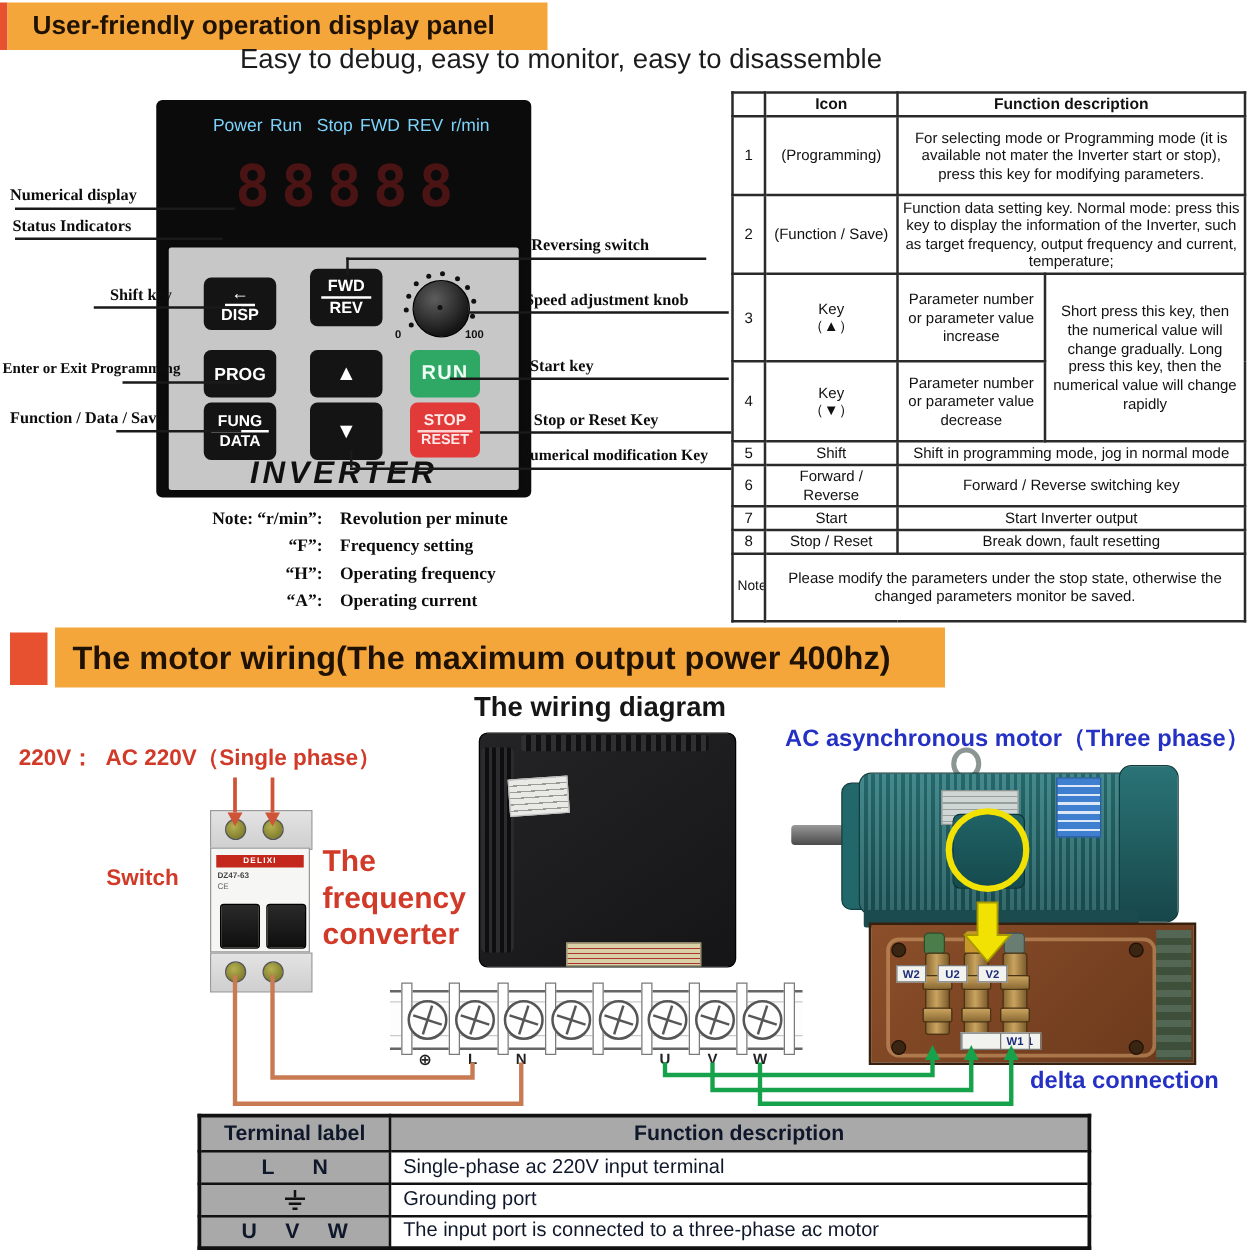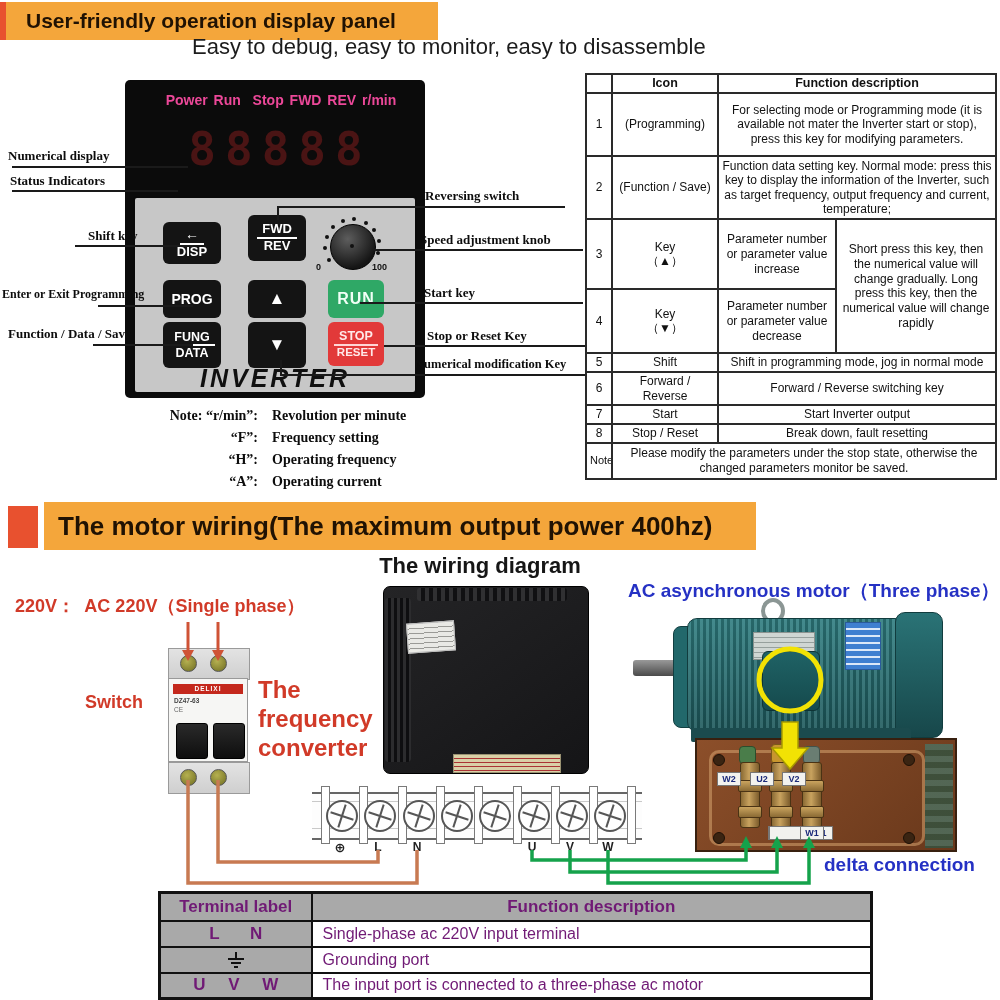--- a/index.html
+++ b/index.html
@@ -9,21 +9,21 @@
   
   .hdr-sq{position:absolute;background:#E8512F;}
   .hdr-bar{position:absolute;background:#F4A63B;color:#201203;font-weight:bold;}
   .subtitle{position:absolute;color:#1c1c1c;}
   
   .panel-outer{position:absolute;background:#0b0b0b;border-radius:5px;}
   .keypad{position:absolute;background:#c7c7c7;border:2px solid #0a0a0a;border-radius:4px;}
   .blk-btn{position:absolute;background:#141414;color:#fff;border-radius:6px;
            display:flex;flex-direction:column;align-items:center;justify-content:center;line-height:1.15;}
   .frac-top{border-bottom:2px solid #fff;padding:0 5px;}
-  .status-row{position:absolute;color:#ec4899;font-weight:bold;white-space:pre;}
+  .status-row{position:absolute;color:#7dd3fc;font-weight:normal;white-space:pre;}
   .digits{position:absolute;font-family:"DejaVu Sans Mono",monospace;color:#4a1414;font-weight:bold;}
   .cline{position:absolute;background:#1a1a1a;}
   .lbl{position:absolute;font-family:"Liberation Serif","DejaVu Serif",serif;font-weight:bold;color:#0d0d0d;white-space:nowrap;}
   .knob{position:absolute;border-radius:50%;background:radial-gradient(circle at 38% 32%,#5d5d5d,#151515 72%);border:1px solid #000;}
   .knob-dots{position:absolute;width:4px;height:4px;border-radius:50%;background:#111;
     box-shadow:-23px 14px 0 #111,-27px 2px 0 #111,-25px -9px 0 #111,-19px -19px 0 #111,
                -9px -25px 0 #111,2px -27px 0 #111,14px -23px 0 #111,22px -16px 0 #111,
                27px -5px 0 #111,26px 7px 0 #111;}
   
   .ftable{border-collapse:collapse;table-layout:fixed;background:#fff;}
@@ -51,21 +51,21 @@
   .tlabel{position:absolute;width:30px;text-align:center;font-weight:bold;font-size:12px;color:#222;}
   .hairline{position:absolute;background:#c9c9c9;height:1px;}
   
   .chip{position:absolute;width:22px;height:12px;background:#f2f2ee;border:1px solid #777;
         font-size:9px;font-weight:bold;color:#1b2a7a;text-align:center;line-height:12px;}
   .stud{position:absolute;width:18px;background:linear-gradient(90deg,#8a6a34,#c9a35f 45%,#7c5c2c);border:1px solid #4a3314;border-radius:3px;}
   .nut{position:absolute;width:22px;height:10px;background:linear-gradient(#caa45f,#8a6a34);border:1px solid #4a3314;border-radius:2px;}
   .boxscrew{position:absolute;width:10px;height:10px;border-radius:50%;background:#3a2412;border:1px solid #1e1106;}
   
   .btable{border-collapse:collapse;table-layout:fixed;border:3px solid #111;background:#fff;}
-  .btable td{border:2px solid #111;font-size:16px;color:#701a75;padding:0 10px;vertical-align:middle;}
+  .btable td{border:2px solid #111;font-size:16px;color:#0f172a;padding:0 10px;vertical-align:middle;}
   .btable .gcell{background:#a9a9a9;text-align:center;font-weight:bold;font-size:17px;padding:0 2px;}
   .btable .hcell{background:#a9a9a9;text-align:center;font-weight:bold;font-size:17px;}
   .vfd-key{position:absolute;background:#3b3b3d;border:1px solid #555;border-radius:2px;width:15px;height:10px;}
 </style>
 </head>
 <body>
 
 <div id="canvas">
 
   <div class="hdr-sq" style="left:0;top:2px;width:6px;height:38px;"></div>
@@ -206,21 +206,21 @@
       <tr style="height:18px">
         <td>7</td>
         <td>Start</td>
         <td colspan="2">Start Inverter output</td>
       </tr>
       <tr style="height:19px">
         <td>8</td>
         <td>Stop / Reset</td>
         <td colspan="2">Break down, fault resetting</td>
       </tr>
-      <tr style="height:36px">
+      <tr style="height:54px">
         <td style="font-size:11px;">Note</td>
         <td colspan="3">Please modify the parameters under the stop state, otherwise  the changed parameters monitor be saved.</td>
       </tr>
     </tbody>
       </table>
   </div>
 
   <div class="hdr-sq" style="left:8px;top:506px;width:30px;height:42px;"></div>
   <div class="hdr-bar" style="left:44px;top:502px;width:712px;height:48px;font-size:26px;line-height:48px;padding-left:14px;box-sizing:border-box;">
     <span>The motor wiring(The maximum output power 400hz)</span>

